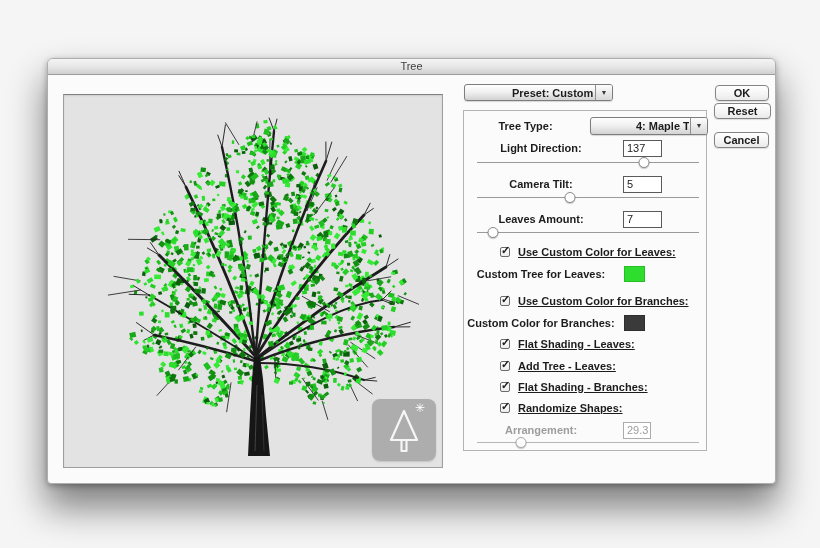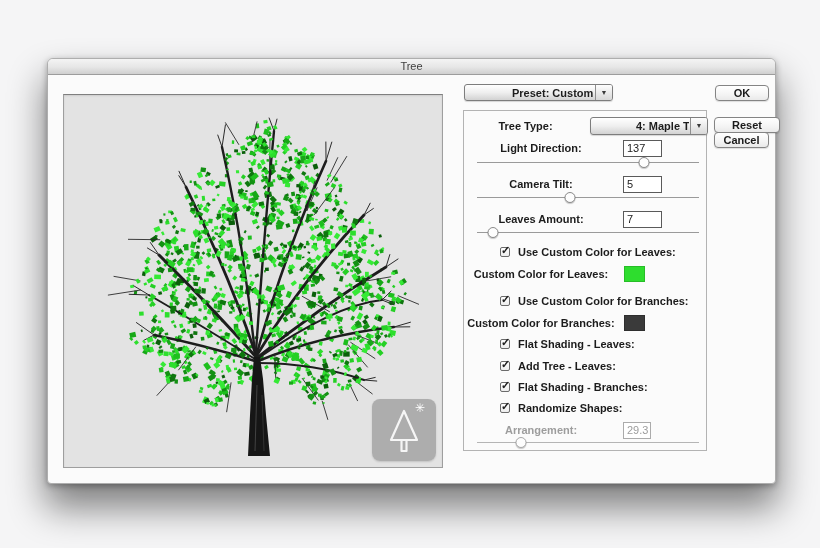--- a/index.html
+++ b/index.html
@@ -40,21 +40,21 @@
   .num-field{position:absolute;left:159px;width:39px;height:17px;border:1px solid #5a5a5a;background:#fff;
     box-sizing:border-box;font-size:11px;color:#1c1c1c;line-height:15px;padding-left:3px;}
   .slider{position:absolute;left:13px;width:222px;height:12px;}
   .slider .track{position:absolute;left:0;right:0;top:5px;height:1px;background:#9a9a9a;}
   .slider .thumb{position:absolute;top:0;width:11px;height:11px;border-radius:50%;background:#fdfdfd;
     border:1px solid #8a8a8a;box-sizing:border-box;transform:translateX(-50%);box-shadow:0 1px 1px rgba(0,0,0,.2);}
   .cb-row{position:absolute;left:36px;height:12px;}
   .cb-box{position:absolute;left:0;top:1px;width:10px;height:10px;border:1px solid #6b6b6b;border-radius:2px;
     background:linear-gradient(180deg,#fff,#ededed);box-sizing:border-box;}
   .cb-check{position:absolute;left:0px;top:-4px;font-size:11px;font-weight:700;color:#222;}
-  .cb-label{position:absolute;left:18px;top:0;font-size:11px;font-weight:600;color:#1c1c1c;white-space:nowrap;}
+  .cb-label{position:absolute;left:18px;top:0;font-size:11px;font-weight:600;color:#1c1c1c;white-space:nowrap;text-decoration:underline;}
   .color-row .swatch{position:absolute;left:160px;width:21px;height:16px;box-sizing:border-box;border:1px solid transparent;}
   .disabled .row-label{color:#9d9d9d;}
   .disabled .num-field{border-color:#ababab;color:#9d9d9d;}
   .disabled .track{background:#b5b5b5;}
   .disabled .thumb{border-color:#a8a8a8;}
 </style>
 </head>
 <body>
 
 <div class="screen">
@@ -1448,21 +1448,21 @@
     </div>
 
     <div class="dropdown" style="left:416px;top:25px;width:149px;height:17px;">
       <span class="dd-text">Preset: Custom</span>
       <span class="dd-arrow-btn">
         <span class="dd-arrow">▼</span>
       </span>
     </div>
 
     <button class="mac-btn" style="left:667px;top:26px;width:54px;">OK</button>
-    <button class="mac-btn" style="left:666px;top:58px;width:66px;">Reset</button>
+    <button class="mac-btn" style="left:666px;top:44px;width:57px;">Reset</button>
     <button class="mac-btn" style="left:666px;top:73px;width:55px;">Cancel</button>
 
     <div class="group">
 
       <div>
         <span class="row-label" style="top:9px;width:123px;">Tree Type:</span>
         <div class="dropdown dd-center" style="left:126px;top:6px;width:118px;height:18px;">
           <span class="dd-text" style="line-height:17px;">4: Maple Tree</span>
           <span class="dd-arrow-btn">
             <span class="dd-arrow" style="line-height:16px;">▼</span>
@@ -1498,21 +1498,21 @@
       </div>
 
       <div class="cb-row" style="top:135px;">
         <span class="cb-box">
           <span class="cb-check">✓</span>
         </span>
         <span class="cb-label">Use Custom Color for Leaves:</span>
       </div>
 
       <div class="color-row">
-        <span class="row-label" style="top:157px;width:154px;">Custom Color for Leaves:</span>
+        <span class="row-label" style="top:157px;width:154px;">Custom Tree for Leaves:</span>
         <span class="swatch" style="top: 155px; border-color: rgb(39, 189, 39); background-color: rgb(46, 221, 46);"></span>
       </div>
 
       <div class="cb-row" style="top:184px;">
         <span class="cb-box">
           <span class="cb-check">✓</span>
         </span>
         <span class="cb-label">Use Custom Color for Branches:</span>
       </div>
 

